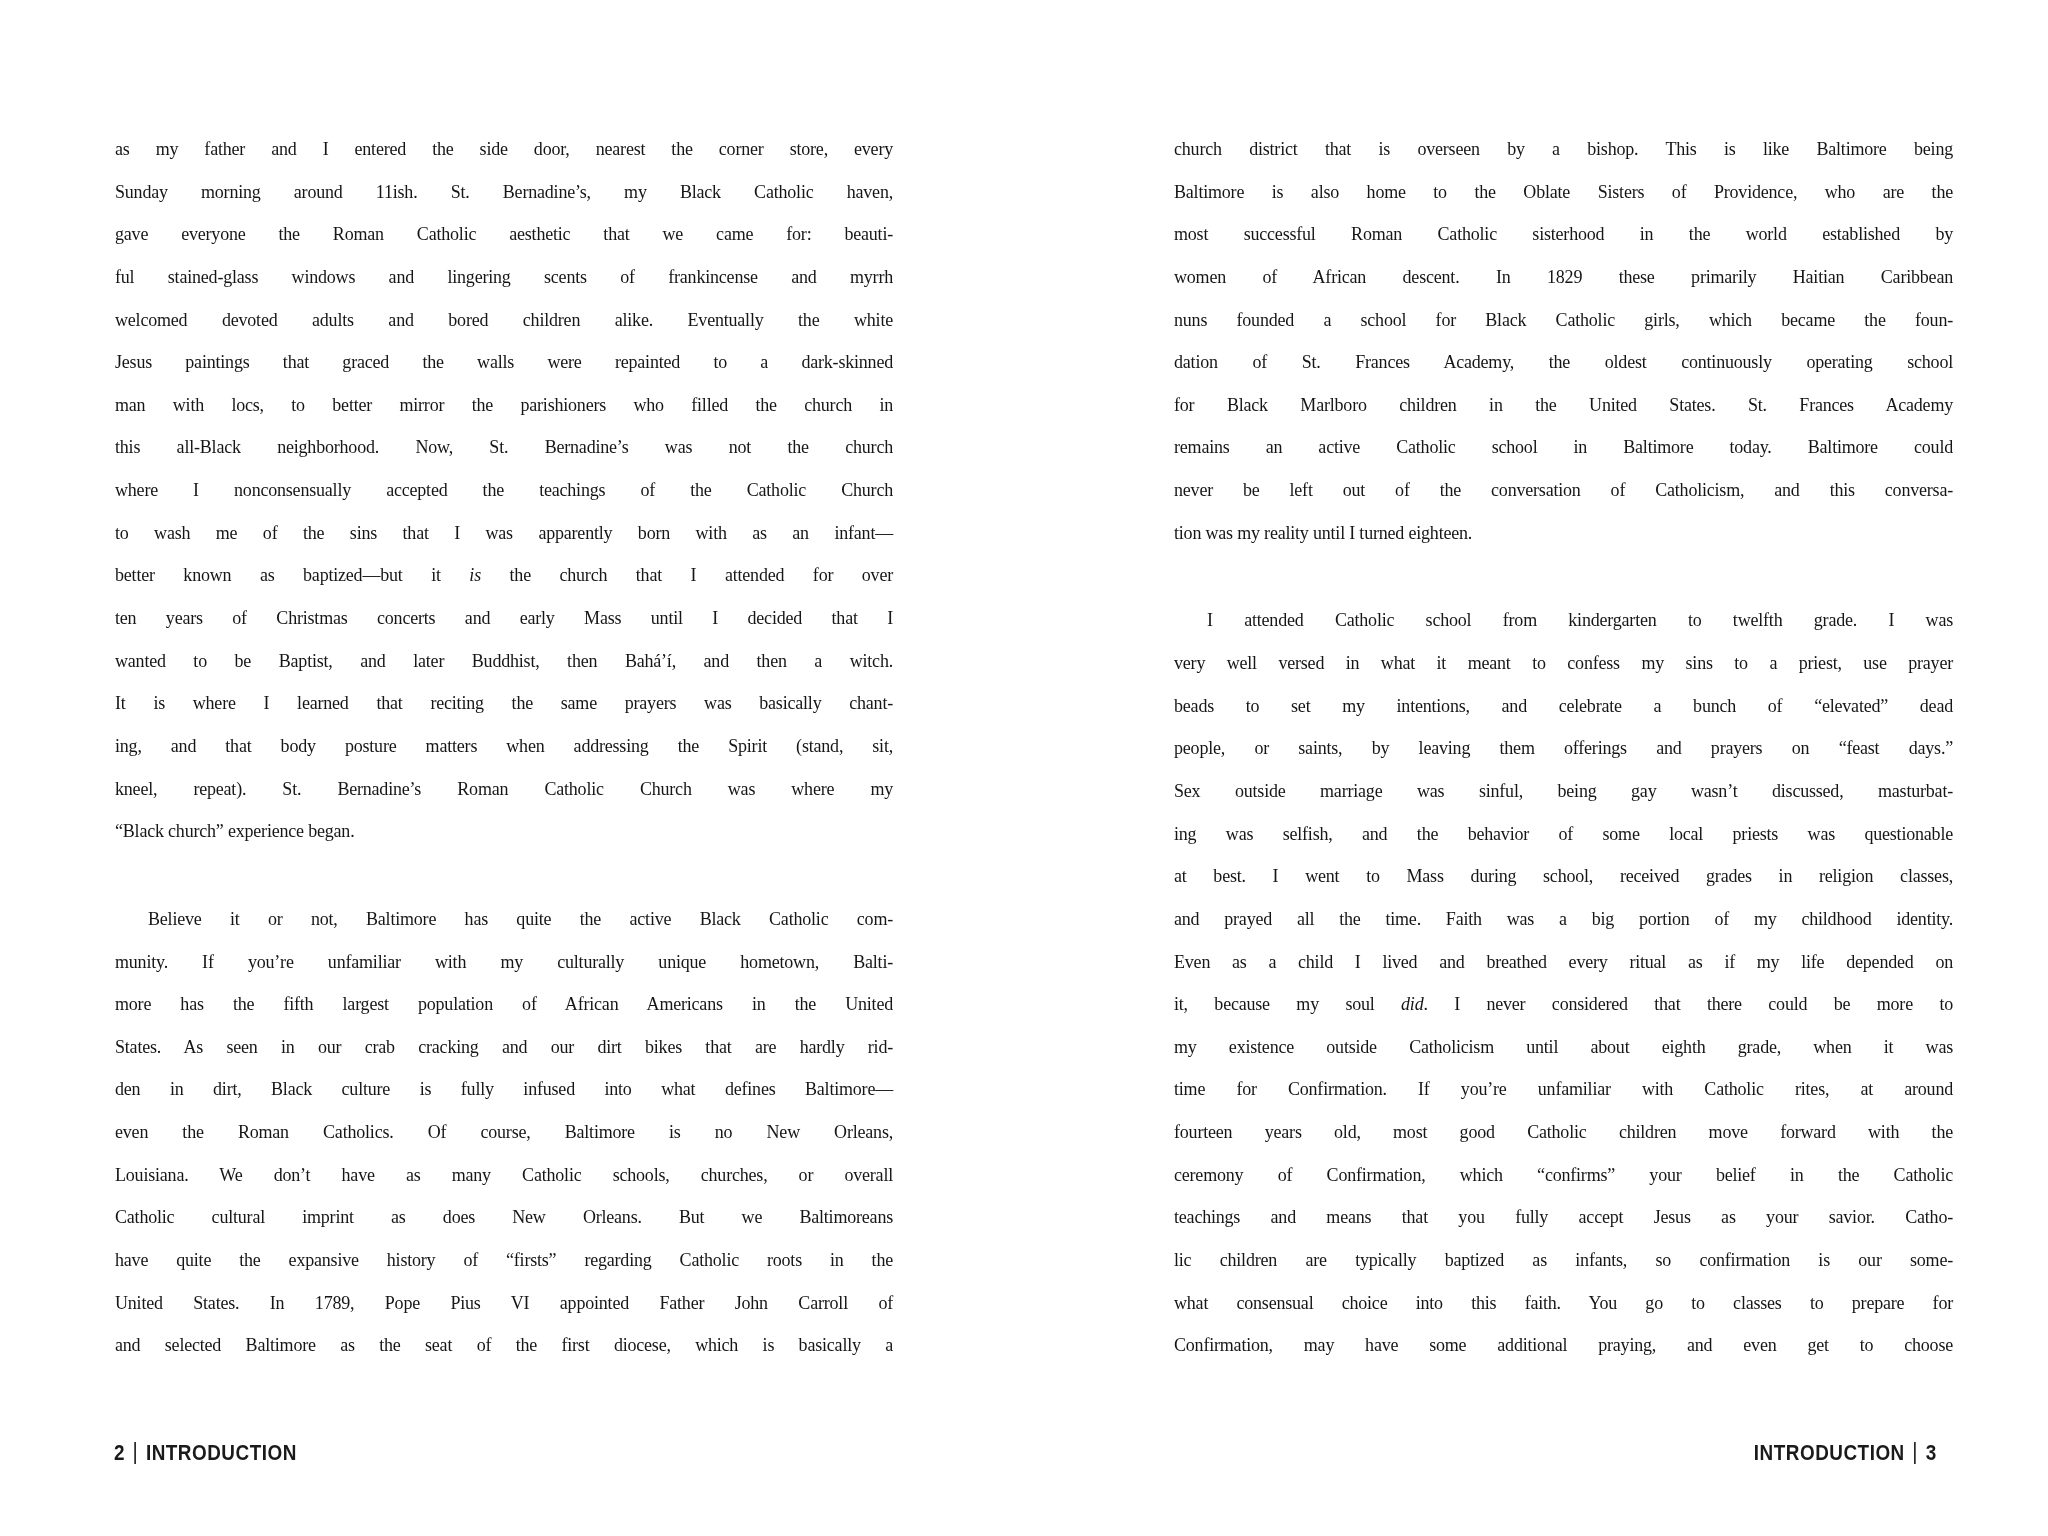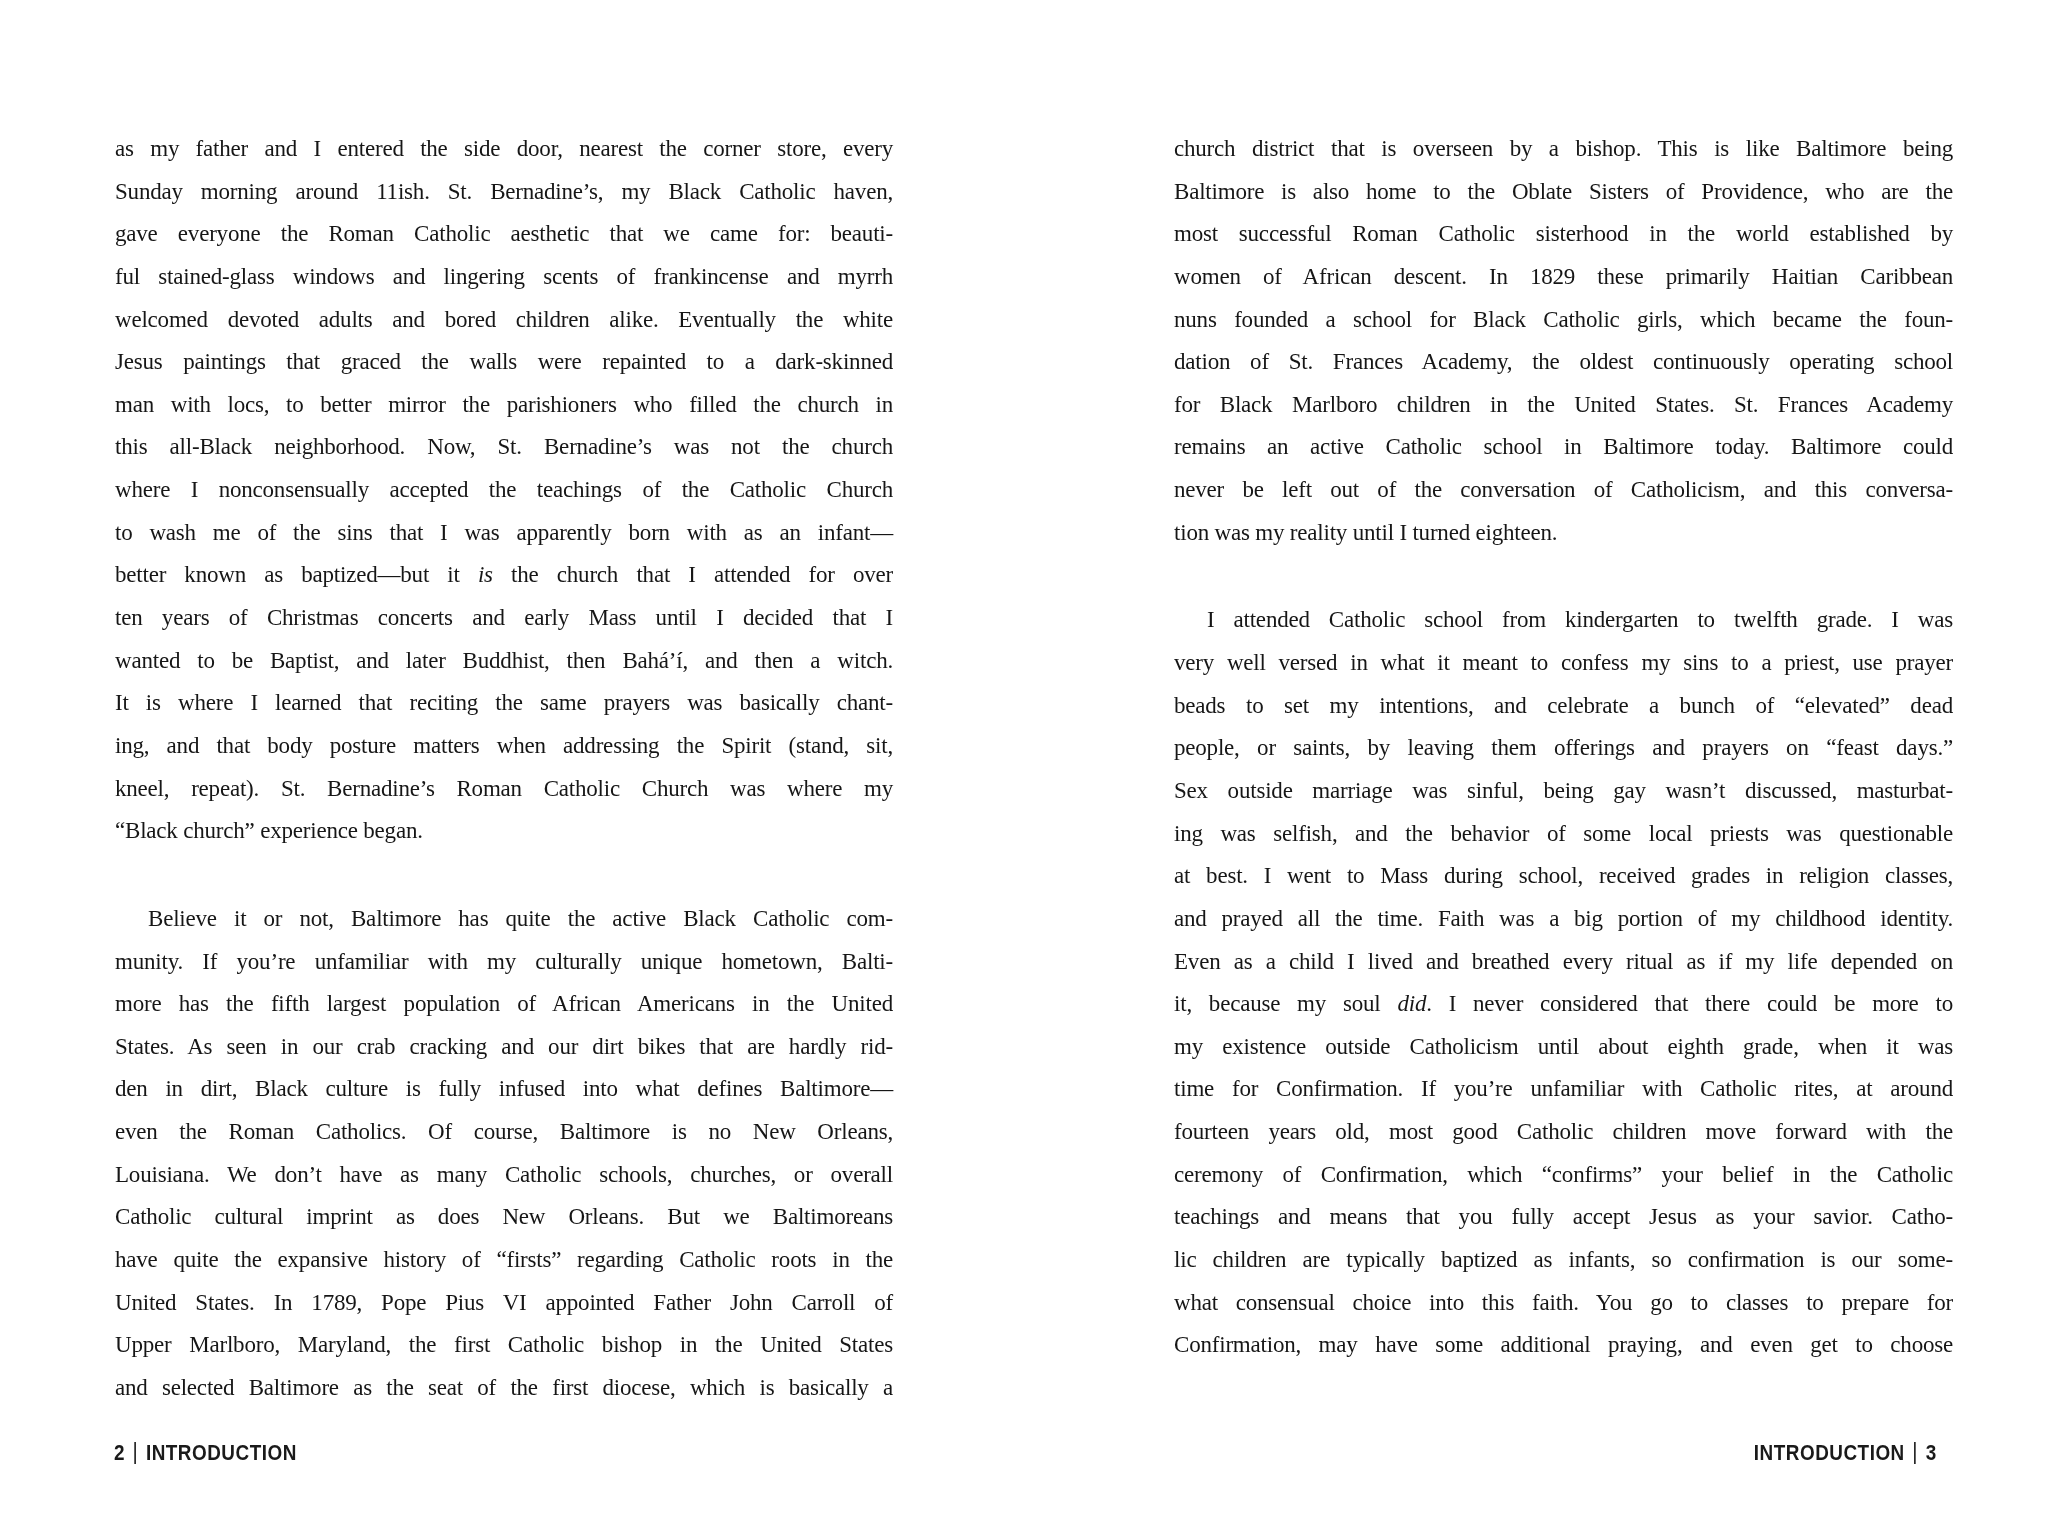--- a/index.html
+++ b/index.html
@@ -12,21 +12,21 @@
   }
   .spread { position: absolute; inset: 0; }
   .page { position: absolute; top: 0; height: 1536px; }
   .page-left  { left: 0;      width: 1024px; }
   .page-right { left: 1024px; width: 1024px; }
 
   .textcol {
     position: absolute;
     top: 128px;
     color: #161616;
-    font-size: 23px;
+    font-size: 18px;
     line-height: 42.65px;
     letter-spacing: -0.2px;
   }
   .textcol-left  { left: 115px;  width: 778px; }
   .textcol-right { left: 150px;  width: 779px; } 
 
   .line {
     text-align: justify;
     text-align-last: justify;
     height: 42.65px;
@@ -80,21 +80,20 @@
         <div class="line indent">Believe it or not, Baltimore has quite the active Black Catholic com-</div>
         <div class="line">munity. If you’re unfamiliar with my culturally unique hometown, Balti-</div>
         <div class="line">more has the fifth largest population of African Americans in the United</div>
         <div class="line">States. As seen in our crab cracking and our dirt bikes that are hardly rid-</div>
         <div class="line">den in dirt, Black culture is fully infused into what defines Baltimore—</div>
         <div class="line">even the Roman Catholics. Of course, Baltimore is no New Orleans,</div>
         <div class="line">Louisiana. We don’t have as many Catholic schools, churches, or overall</div>
         <div class="line">Catholic cultural imprint as does New Orleans. But we Baltimoreans</div>
         <div class="line">have quite the expansive history of “firsts” regarding Catholic roots in the</div>
         <div class="line">United States. In 1789, Pope Pius VI appointed Father John Carroll of</div>
-        <div class="line">Upper Marlboro, Maryland, the first Catholic bishop in the United States</div>
         <div class="line">and selected Baltimore as the seat of the first diocese, which is basically a</div>
       </div>
     <footer class="footer footer-left" style="color: rgb(26, 26, 26);">
       <span>2</span>
       <span class="sep">|</span>
       <span>INTRODUCTION</span>
     </footer>
   </section>
 
   <section class="page page-right">

